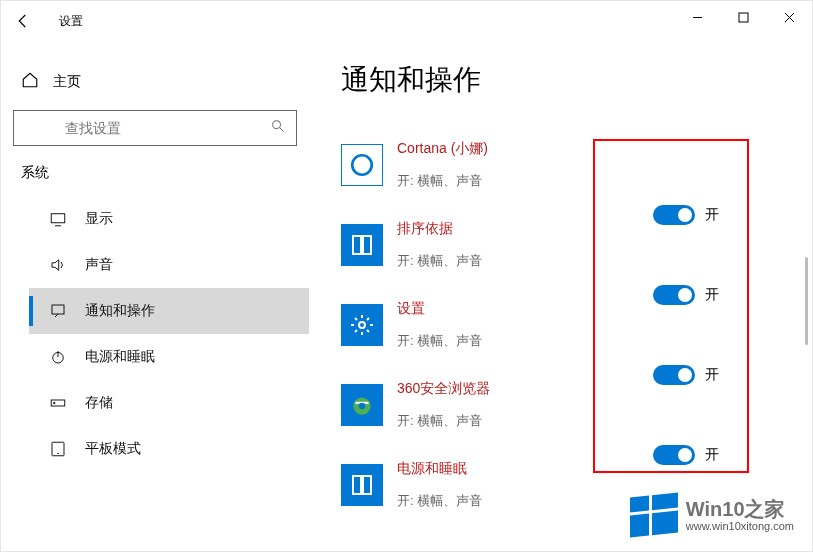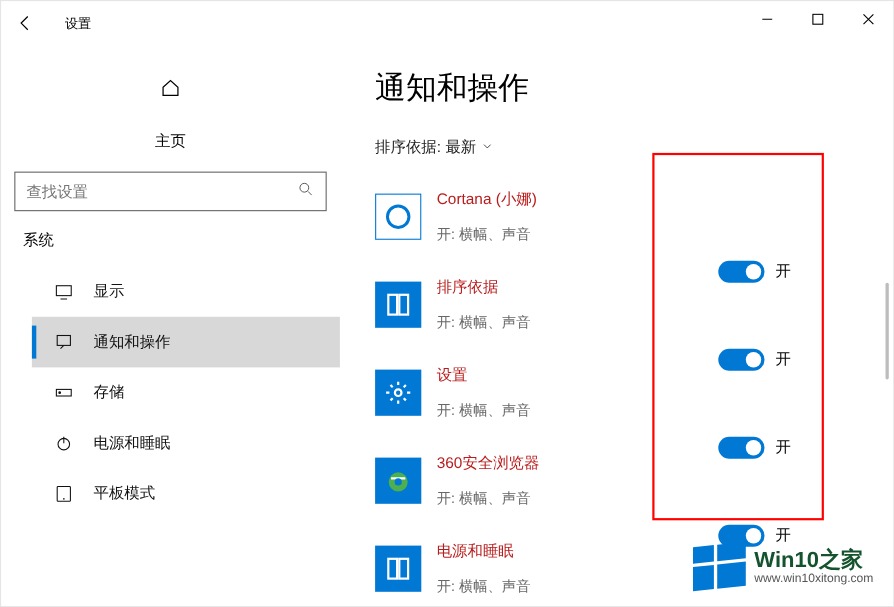--- a/index.html
+++ b/index.html
@@ -5,25 +5,25 @@
   * { margin: 0; padding: 0; box-sizing: border-box; font-family: "Microsoft YaHei", "Segoe UI", sans-serif; }
   body { width: 813px; height: 552px; background: #fff; position: relative; overflow: hidden; border:1px solid #e5e5e5;}
   .titlebar { height: 40px; display: flex; align-items: center; }
   .back { width: 44px; height: 40px; display:flex; align-items:center; justify-content:center; }
   .back svg { width:18px; height:18px; stroke:#000; stroke-width:1.5; fill:none; }
   .title { margin-left: 14px; font-size: 12px; color:#000; }
   .winbtns { position:absolute; top:0; right:0; display:flex; }
   .winbtn { width:46px; height:32px; display:flex; align-items:center; justify-content:center; }
   .winbtn svg { width:11px; height:11px; stroke:#000; stroke-width:1; fill:none; }
   .sidebar { position:absolute; left:0; top:40px; width:308px; height:512px; padding-top:20px; }
-  .home-row { display:flex; align-items:center; padding:10px 20px; gap:28px;flex-direction:column; }
+  .home-row { display:flex; align-items:center; padding:10px 20px; gap:14px; }
   .home-row span { font-size:14px; }
   .home-row svg { width:18px; height:18px; fill:#000; }
   .searchbox { margin:8px 12px 18px 12px; border:1px solid #666; height:36px; display:flex; align-items:center; padding:0 10px; }
-  .searchbox input { border:none; outline:none; flex:1; font-size:14px; background:transparent; }
+  .searchbox input { border:none; outline:none; flex:1; font-size:14px; background:transparent;margin-left:41px; }
   .searchbox svg { width:16px; height:16px; stroke:#444; stroke-width:1.2; fill:none; }
   .catlabel { font-weight:400; font-size:14px; padding:0 20px 14px 20px; }
   .nav-item { display:flex; align-items:center; height:46px; padding:0 20px; gap:18px; font-size:14px; color:#111; position:relative;margin-left:28px;}
   .nav-item.active { background:#d8d8d8; }
   .nav-item.active::before { content:""; position:absolute; left:0; top:8px; bottom:8px; width:4px; background:#0078d4; }
   .nav-item .nicon { width:18px; height:18px; display:flex; align-items:center; justify-content:center; }
   .nav-item .nicon svg { width:18px; height:18px; stroke:#111; stroke-width:1.3; fill:none; }
   .main { position:absolute; left:316px; top:40px; right:0; bottom:0; padding:20px 24px 0 24px; overflow:hidden;}
   .main h1 { font-size:28px; font-weight:500; margin-bottom:26px; }
   .sortrow { font-size:14px; color:#222; margin-bottom:14px; display:flex; align-items:center; gap:4px;}
@@ -36,21 +36,21 @@
   .app-name { font-size:14px; color:#b91c1c; }
   .app-sub { font-size:13px; color:#666; margin-top:14px;}
   .toggle-wrap { position:absolute; left:312px; display:flex; align-items:center; gap:10px;}
   .toggle { width:42px; height:20px; border-radius:10px; background:#0078d4; position:relative;}
   .toggle::after { content:""; position:absolute; right:3px; top:3px; width:14px; height:14px; border-radius:50%; background:#fff;}
   .toggle-label { font-size:14px; color:#000;}
   .watermark { position:absolute; right:18px; bottom:16px; display:flex; align-items:center; gap:8px;}
   .win-logo { width:48px; height:40px; display:grid; grid-template-columns:1fr 1.4fr; grid-template-rows:1fr 1.4fr; gap:3px; transform: skewY(-6deg); }
   .win-logo div { background:#0078d4;}
   .wm-text { display:flex; flex-direction:column; line-height:1.1;}
-  .wm-big { font-size:20px; font-weight:600; color:#14532d;}
+  .wm-big { font-size:20px; font-weight:600; color:#737373;}
   .wm-small { font-size:11px; color:#555;}
   .vscroll { position:absolute; right:4px; top:256px; width:3px; height:88px; background:#bdbdbd; border-radius:2px;}
   .app-row-wrap { position:relative; }
 </style>
 </head>
 <body>
 
 <div class="titlebar">
   <div class="back">
     <svg viewBox="0 0 24 24">
@@ -95,68 +95,70 @@
 
   <div class="nav-item">
     <span class="nicon">
         <svg viewBox="0 0 24 24">
           <rect x="3" y="5" width="18" height="12"></rect>
           <path d="M8 21 H16"></path>
         </svg>
       </span>
     <span>显示</span>
   </div>
+  <div class="nav-item">
+    <span class="nicon">
+        <svg viewBox="0 0 24 24">
+          <path d="M4 9 H8 L13 5 V19 L8 15 H4 Z"></path>
+          <path d="M16 8 Q20 12 16 16"></path>
+        </svg>
+      </span>
+    <span>声音</span>
+  </div>
   <div class="nav-item active">
     <span class="nicon">
         <svg viewBox="0 0 24 24">
           <rect x="4" y="4" width="16" height="12"></rect>
           <path d="M8 20 L12 16 L12 16"></path>
         </svg>
       </span>
     <span>通知和操作</span>
   </div>
   <div class="nav-item">
     <span class="nicon">
         <svg viewBox="0 0 24 24">
+          <circle cx="12" cy="13" r="7"></circle>
+          <path d="M12 4 V12"></path>
+        </svg>
+      </span>
+    <span>电源和睡眠</span>
+  </div>
+  <div class="nav-item">
+    <span class="nicon">
+        <svg viewBox="0 0 24 24">
           <rect x="3" y="8" width="18" height="8"></rect>
           <circle cx="7" cy="12" r="1" fill="#111"></circle>
         </svg>
       </span>
     <span>存储</span>
   </div>
   <div class="nav-item">
     <span class="nicon">
         <svg viewBox="0 0 24 24">
-          <circle cx="12" cy="13" r="7"></circle>
-          <path d="M12 4 V12"></path>
-        </svg>
-      </span>
-    <span>电源和睡眠</span>
-  </div>
-  <div class="nav-item">
-    <span class="nicon">
-        <svg viewBox="0 0 24 24">
           <rect x="4" y="3" width="16" height="18" rx="1"></rect>
           <path d="M11 18 H13"></path>
         </svg>
       </span>
     <span>平板模式</span>
   </div>
 </div>
 
 <div class="main">
   <h1>通知和操作</h1>
 
-  <div class="sortrow">
-    <span>排序依据: </span>
-    <span>最新</span>
-    <span><svg viewBox="0 0 24 24">
-          <path d="M6 9 L12 15 L18 9"></path>
-        </svg></span>
-  </div>
 
   <div class="app-row-wrap">
     <div class="app-row">
       <div class="app-icon white">
         <svg width="26" height="26" viewBox="0 0 24 24">
             <circle cx="12" cy="12" r="9" stroke="#0078d4" stroke-width="2.5" fill="none"></circle>
           </svg>
       </div>
       <div class="app-meta">
         <span class="app-name">Cortana (小娜)</span>

